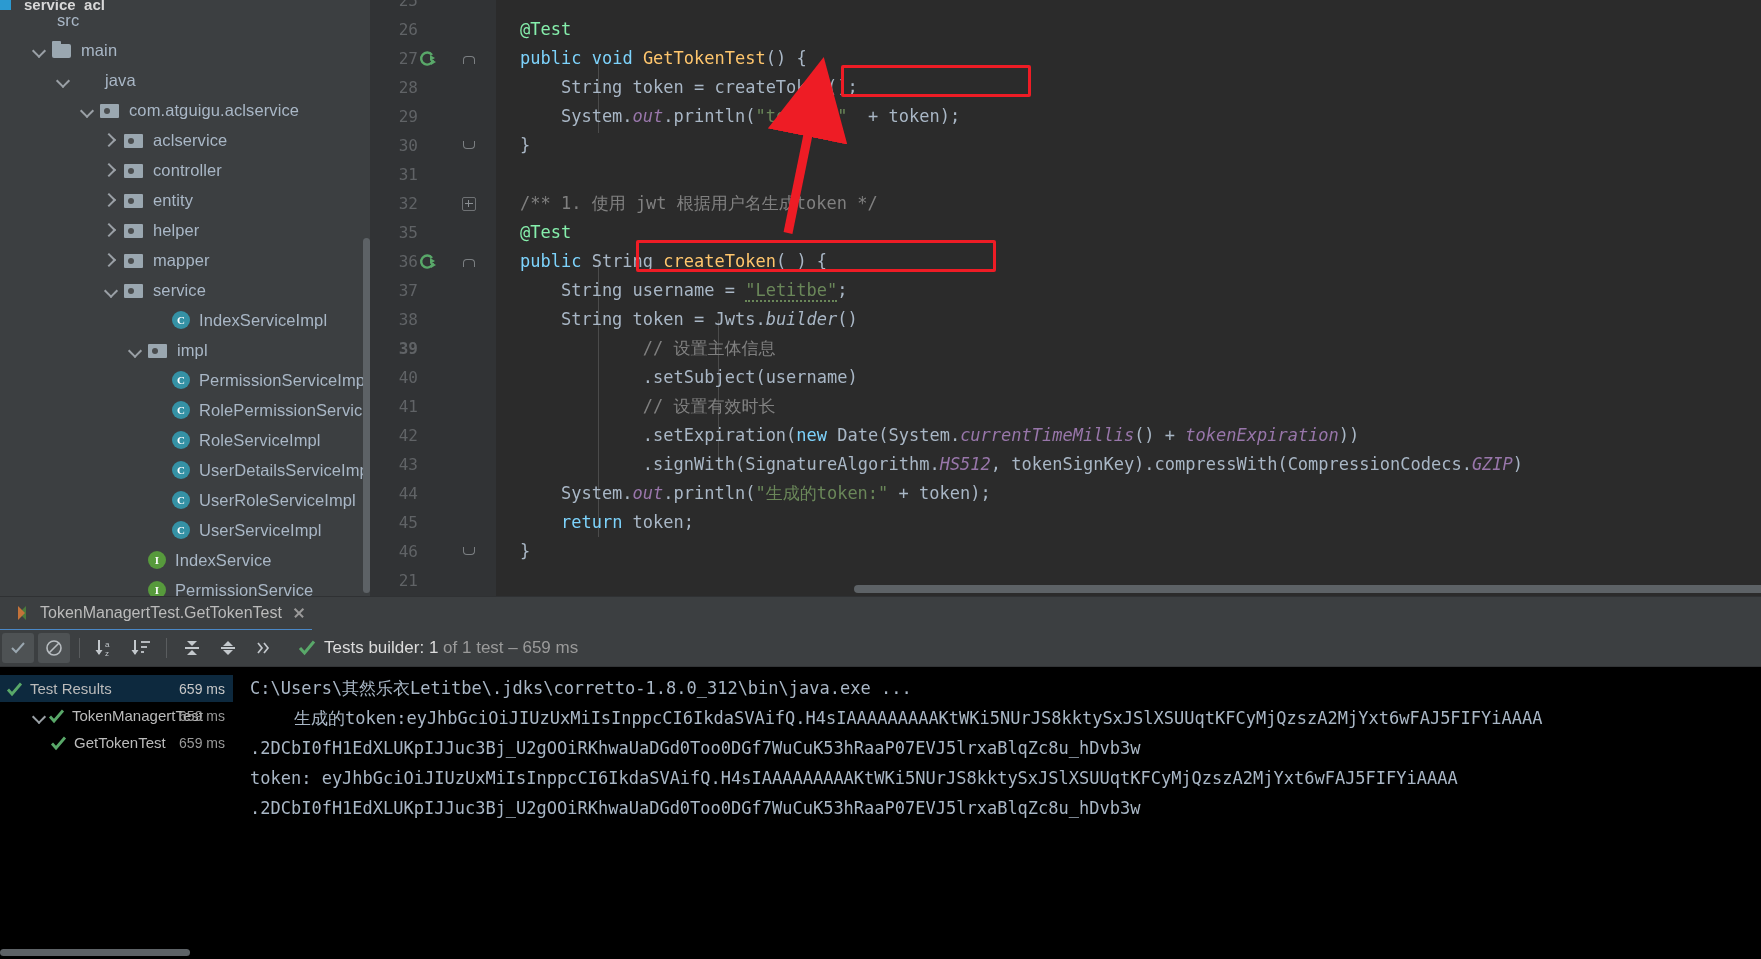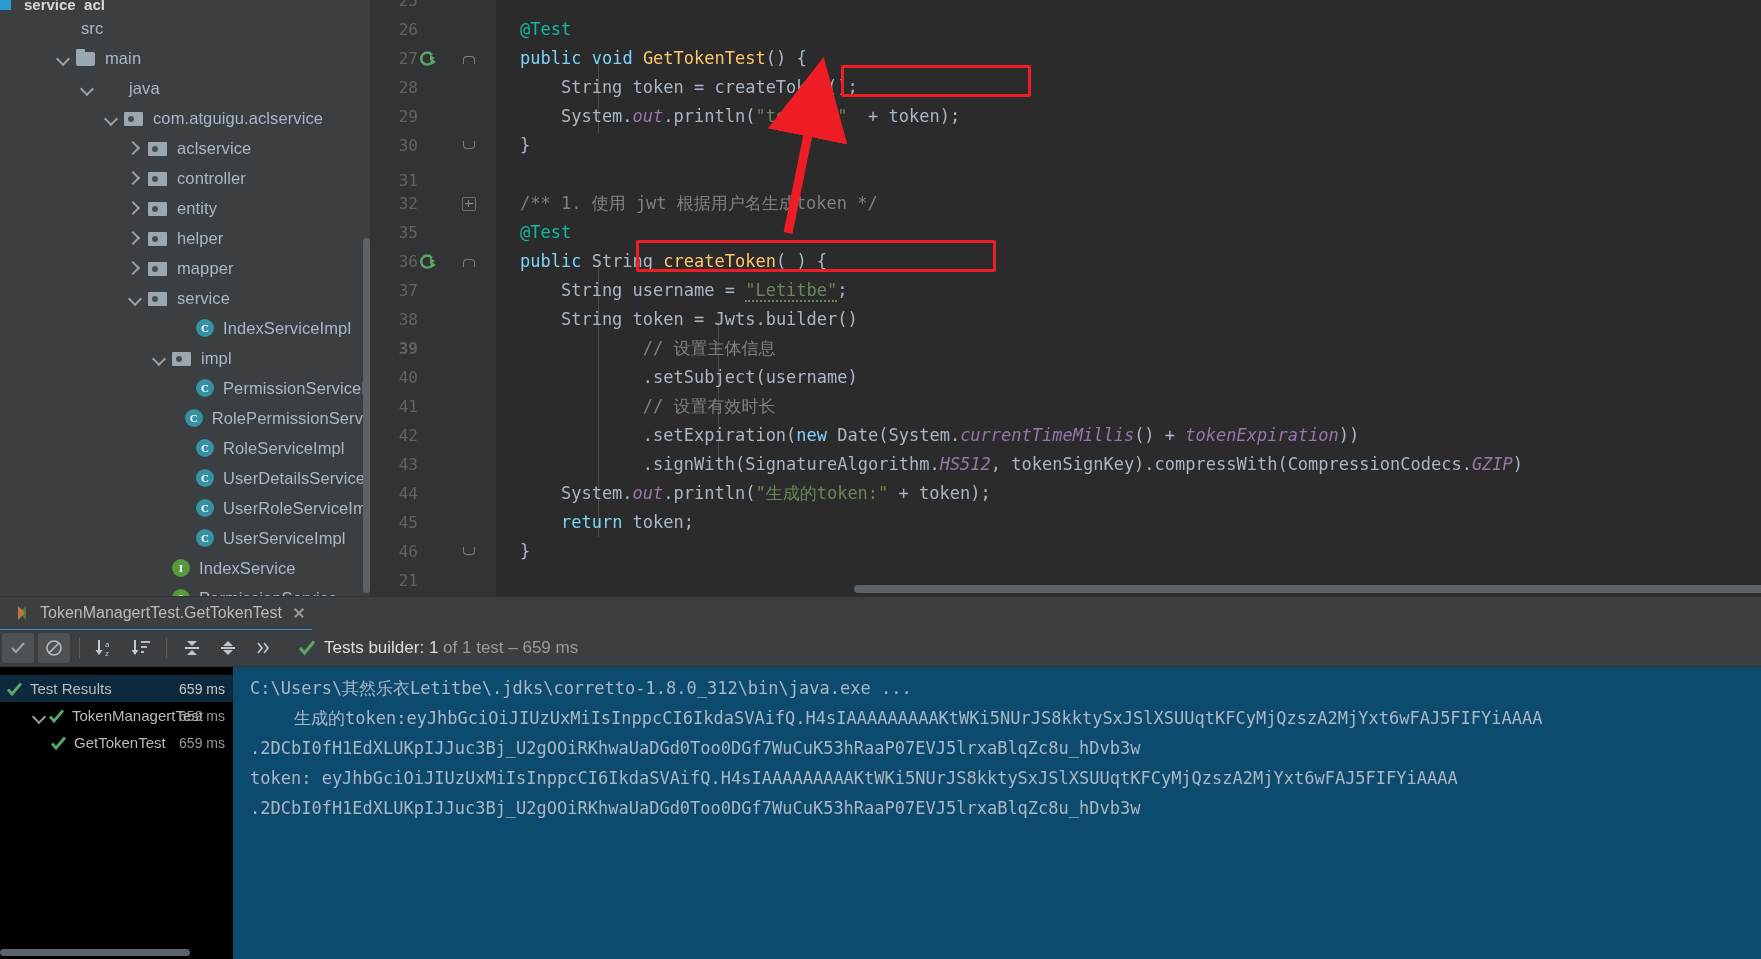--- a/index.html
+++ b/index.html
@@ -137,26 +137,26 @@
     border:1px solid #7b7f82; border-top:none; border-radius:0 0 4px 4px;
     top:2px;
   }
   #code {
     position:absolute; left:126px; top:0; right:0; height:100%;
     font-family:"DejaVu Sans Mono", monospace;
     font-size:17px; line-height:29px; white-space:pre; color:#a9b7c6;
   }
   .cline { position:absolute; left:24px; height:29px; }
   .k   { color:#7dd3fc; }            
-  .an  { color:#14b8a6;text-align:right; }            
+  .an  { color:#86efac;text-align:right; }            
   .mth { color:#ffc66d; }            
   .str { color:#6a8759; }            
   .cmt { color:#808080; }            
   .fld { color:#9876aa; font-style:italic; }  
-  .ital{ }
+  .ital{ font-style:italic; }
   .squig { border-bottom:2px dotted #6a8759; }
   
   .guide {
     position:absolute; width:1px; background:#4b4b4b;
   }
   
   .redbox {
     position:absolute; border:3px solid #ee1c25; border-radius:2px;
     pointer-events:none;
   }
@@ -233,40 +233,40 @@
   }
   .trow.sel .tms { color:#c8c8c8; }
   #testtree-hscroll {
     position:absolute; left:0; bottom:3px; width:190px; height:7px;
     background:#5d6266; border-radius:4px;
   }
 
   
   #console {
     position:absolute; left:233px; top:667px; right:0; bottom:0;
-    background:#0c4a6e; overflow:hidden;
+    background:#000000; overflow:hidden;
   }
   .cl {
     position:absolute; left:17px;
     font-family:"DejaVu Sans Mono", monospace;
     font-size:17px; line-height:30px; white-space:pre;
     color:#a9b7c6;
   }
 </style>
 </head>
 <body>
 
 <div id="app">
 
   <div id="project-tree">
     <div id="tree-title">
       <span class="mk"></span>
       <span>service_acl</span>
     </div>
-    <div id="tree-rows" style="position: absolute; top: 13px; left: 0px; width: 416px; padding-left: 24px;">
+    <div id="tree-rows" style="position: absolute; top: 5px; left: 0px; width: 416px;">
         <div class="tree-row">
           <span class="indent" style="width: 0px;"></span>
           <span class="arrow "></span>
           <span class="ic folder-src"></span>
           <span class="lbl">src</span>
         </div>
         <div class="tree-row">
           <span class="indent" style="width: 24px;"></span>
           <span class="arrow down"></span>
           <span class="ic folder"></span>
@@ -411,21 +411,21 @@
         </div>
         <div class="foldmark brace" style="top: 44px;">
           <i class=""></i>
         </div>
         <div class="lnum" style="top: 73px;">28</div>
         <div class="lnum" style="top: 102px;">29</div>
         <div class="lnum" style="top: 131px;">30</div>
         <div class="foldmark brace brace-end" style="top: 131px;">
           <i class=""></i>
         </div>
-        <div class="lnum" style="top: 166px;">31</div>
+        <div class="lnum" style="top: 160px;">31</div>
         <div class="lnum" style="top: 189px;">32</div>
         <div class="foldmark" style="top: 189px;">
           <i class="plus"></i>
         </div>
         <div class="lnum" style="top: 218px;">35</div>
         <div class="lnum" style="top: 247px;">36</div>
         <div class="runmark" style="top: 247px;">
           <svg width="20" height="20" viewBox="0 0 20 20">
             <path d="M14 6 A6 6 0 1 0 15 11" stroke="#59a869" stroke-width="2.4" fill="none"></path>
             <polygon points="12,6 17,9 12,12" fill="#59a869"></polygon>

